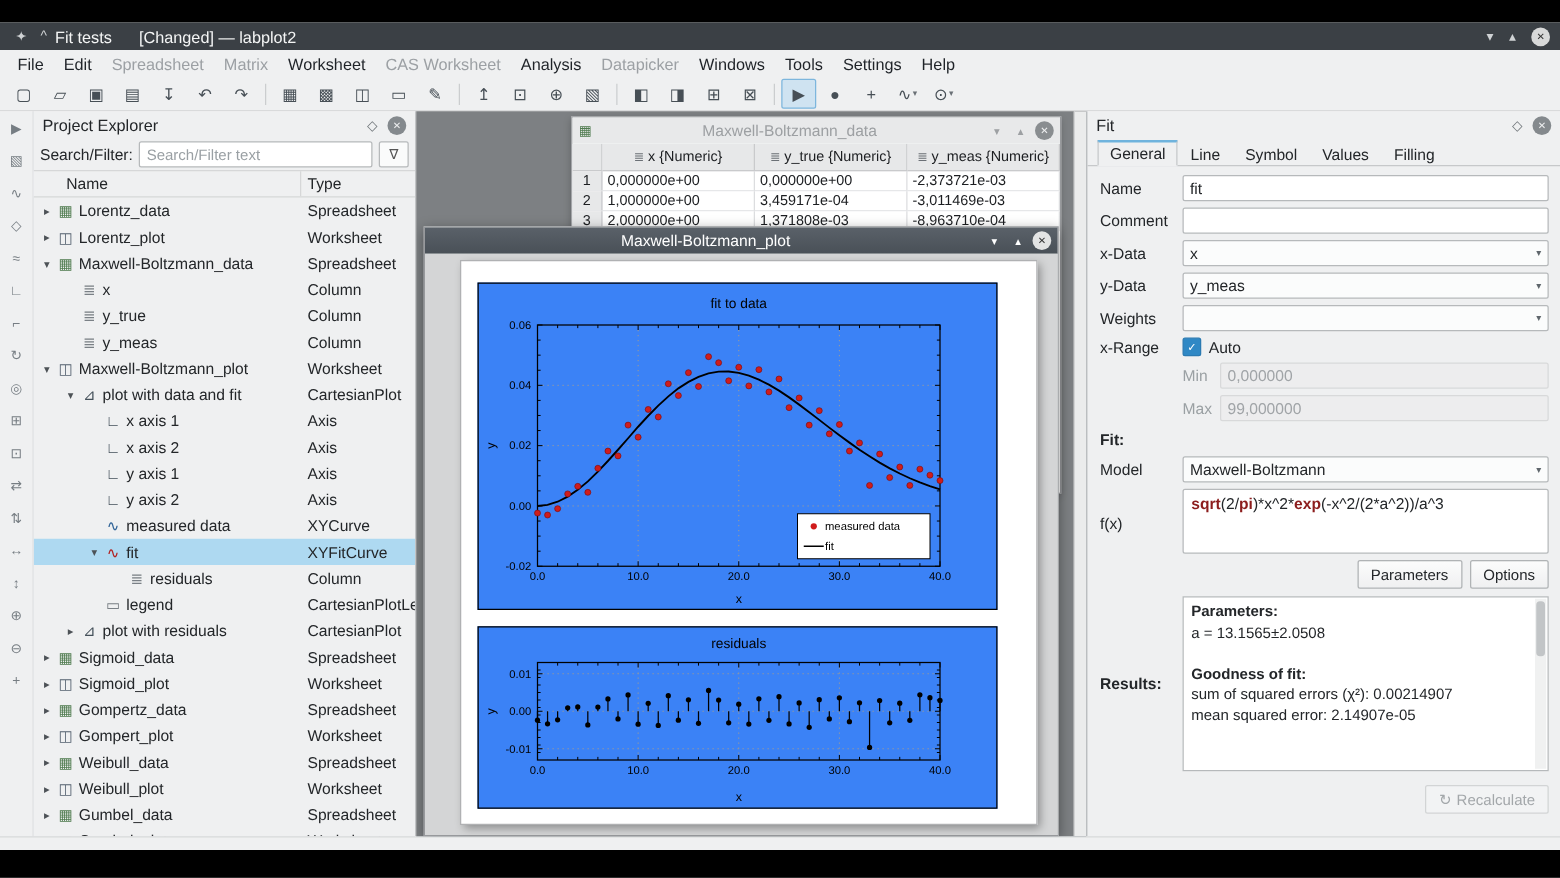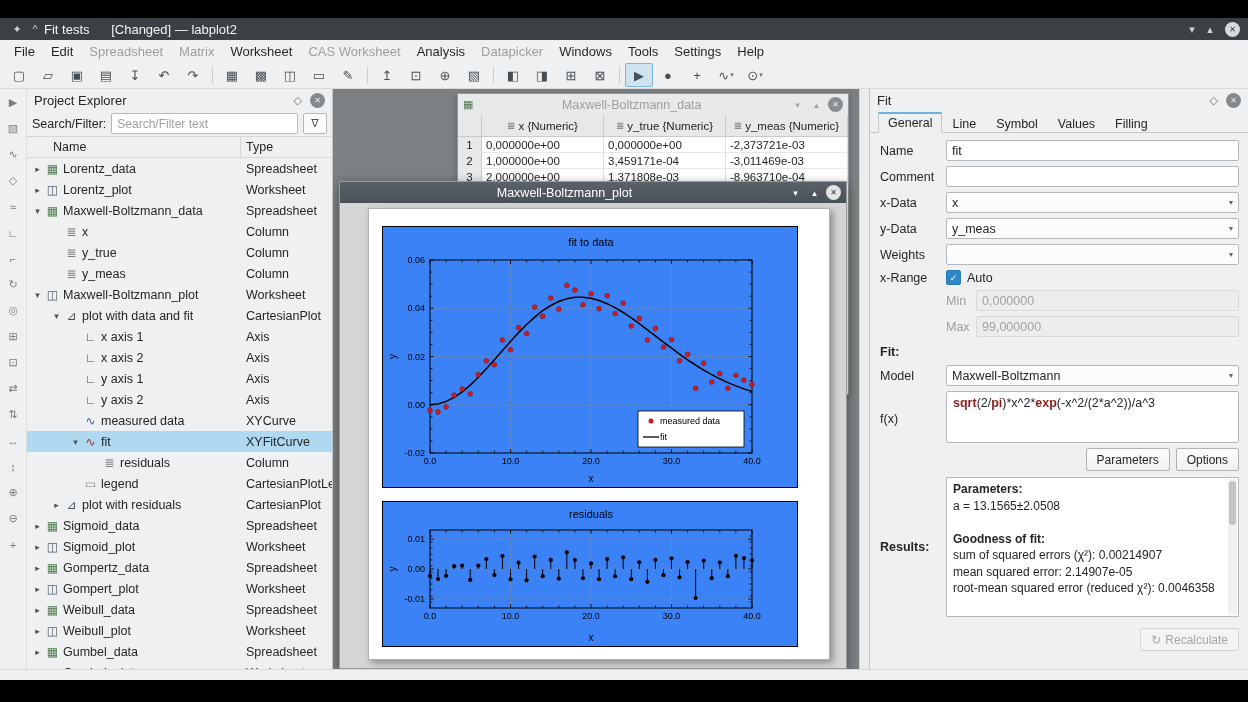--- a/index.html
+++ b/index.html
@@ -918,21 +918,20 @@
           <div class="frow top" style="flex:none">
             <span class="flabel" style="font-weight:bold">Results:</span>
             <div class="results-box" id="results-box">
 
             <div class="res-line bold">Parameters:</div>
                 <div class="res-line">a = 13.1565±2.0508</div>
                 <div class="res-line">&nbsp;</div>
                 <div class="res-line bold">Goodness of fit:</div>
                 <div class="res-line">sum of squared errors (χ²): 0.00214907</div>
                 <div class="res-line">mean squared error: 2.14907e-05</div>
-                <div class="res-line">root-mean squared error (reduced χ²): 0.0046358</div>
                 <div class="res-scroll">
                 <div class="res-thumb"></div>
               </div>
               </div>
           </div>
           <div class="btnrow" style="margin-top:6px">
             <span class="btn disabled">
               <span>↻</span>
               <span>Recalculate</span>
             </span>

